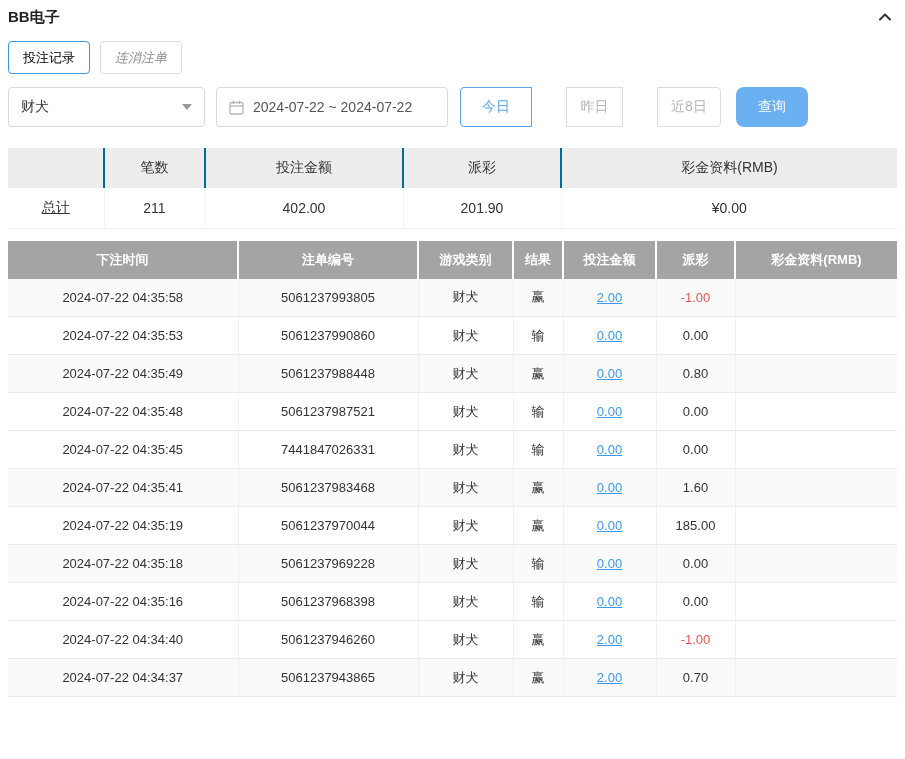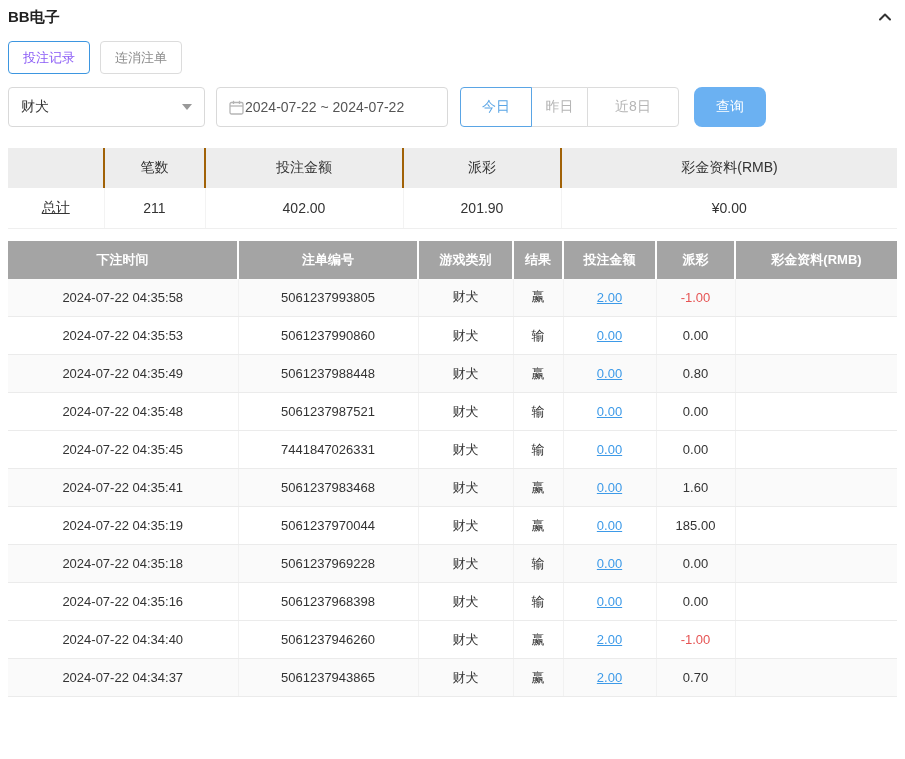--- a/index.html
+++ b/index.html
@@ -14,54 +14,54 @@
 
   
   .header-row { display: flex; justify-content: space-between; align-items: center; padding-top: 10px; height: 24px; }
   .page-title { font-size: 15px; font-weight: bold; color: #222; }
   .collapse-btn { background: none; border: none; padding: 0 4px; cursor: pointer; line-height: 0; }
 
   
   .tabs { margin-top: 17px; display: flex; gap: 10px; }
   .tab { height: 33px; padding: 0 14px; font-size: 13px; border-radius: 4px; background: #fff; cursor: pointer;
          font-family: inherit; }
-  .tab.active { border: 1px solid #3d96e0; color: #8b5cf6; }
-  .tab.inactive { border: 1px solid #dcdcdc; color: #8c8c8c; }
+  .tab.active { border: 1px solid #3d96e0; color: #000000; }
+  .tab.inactive { border: 1px solid #dcdcdc; color: #8c8c8c; font-style: italic; }
 
   
   .filter-row { margin-top: 13px; display: flex; align-items: center; }
   .select {
     width: 197px; height: 40px; border: 1px solid #d9d9d9; border-radius: 4px;
     display: flex; align-items: center; justify-content: space-between;
     padding: 0 12px; font-size: 14px; color: #333; cursor: pointer; background: #fff;
   }
   .caret { width: 0; height: 0; border-left: 5px solid transparent; border-right: 5px solid transparent; border-top: 6px solid #999; }
   .date-input {
     margin-left: 11px; width: 232px; height: 40px; border: 1px solid #d9d9d9; border-radius: 4px;
-    display: flex; align-items: center; gap: 1px; padding: 0 12px; font-size: 14px; color: #555;
+    display: flex; align-items: center; gap: 9px; padding: 0 12px; font-size: 14px; color: #555;
     cursor: pointer; background: #fff;
   }
-  .quick-group { margin-left: 12px; display: flex; }
+  .quick-group { margin-left: 12px; display: flex; gap: 35px; }
   .quick {
     height: 40px; border: 1px solid #dcdcdc; background: #fff; font-size: 14px; color: #b5b5b5;
     cursor: pointer; margin-left: -1px; position: relative; font-family: inherit; padding: 0;
   }
   .quick:first-child { border-radius: 4px 0 0 4px; margin-left: 0; }
   .quick:last-child { border-radius: 0 4px 4px 0; }
   .quick.active { border-color: #5aa5e5; color: #5aa5e5; z-index: 1; }
-  .q1 { width: 72px; } .q2 { width: 57px; } .q3 { width: 92px; }
+  .q1 { width: 72px; } .q2 { width: 57px; } .q3 { width: 64px; }
   .search-btn {
     margin-left: 15px; width: 72px; height: 40px; border: none; border-radius: 8px;
     background: #6bb1f2; color: #fff; font-size: 14px; cursor: pointer; font-family: Liberation Sans, sans-serif;
   }
 
   
   table { border-collapse: collapse; table-layout: fixed; width: 889px; }
   .summary { margin-top: 21px; font-size: 14px; }
-  .summary th { background: #ededed; font-weight: normal; height: 40px; border-left: 2px solid #a16207; color: #333; }
+  .summary th { background: #ededed; font-weight: normal; height: 40px; border-left: 2px solid #0369a1; color: #333; }
   .summary th:first-child { border-left: none; }
   .summary td { height: 40px; text-align: center; border-bottom: 1px solid #efefef; border-left: 1px solid #f3f3f3; background: #fff; }
   .summary td:first-child { border-left: none; text-decoration: underline; }
 
   .bet-table { margin-top: 12px; font-size: 13px; }
   .bet-table th { background: #a4a4a4; color: #fff; font-weight: bold; height: 38px; border-left: 2px solid #fff; font-size: 13px; }
   .bet-table th:first-child { border-left: none; }
   .bet-table td { height: 38px; text-align: center; border-bottom: 1px solid #ebebeb; border-left: 1px solid #f1f1f1; background: #fff; }
   .bet-table td:first-child { border-left: none; }
   .bet-table tr.odd td { background: #fafafa; }

